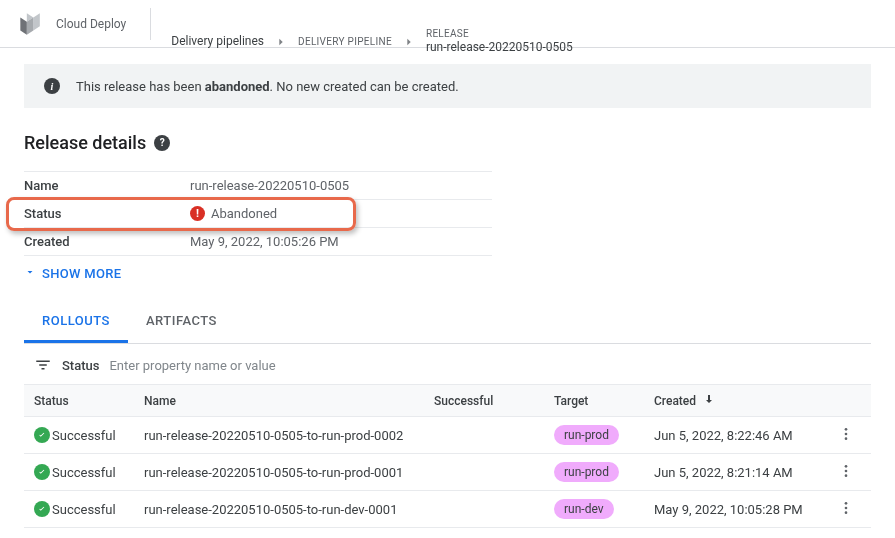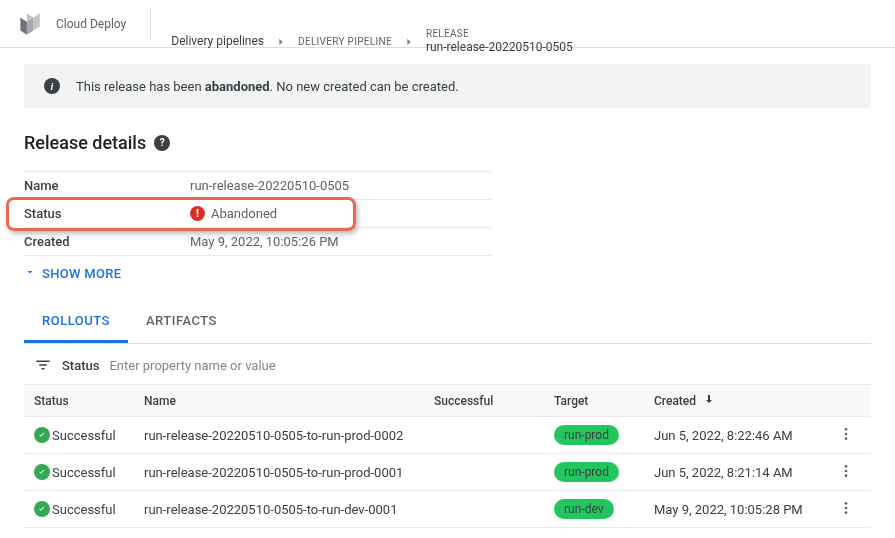--- a/index.html
+++ b/index.html
@@ -270,21 +270,21 @@
       border-radius: 50%;
       background: #34a853;
       color: #fff;
       display: flex;
       align-items: center;
       justify-content: center;
       font-size: 10px;
     }
     .chip {
       display: inline-block;
-      background: #22c55e;
+      background: #f0abfc;
       border-radius: 11px;
       padding: 3px 10px;
       font-size: 12px;
       color: #3c4043;
     }
     .sort-arrow { margin-left: 4px; }
     .kebab {
       cursor: pointer;
       text-align: center;
       font-size: 16px;

